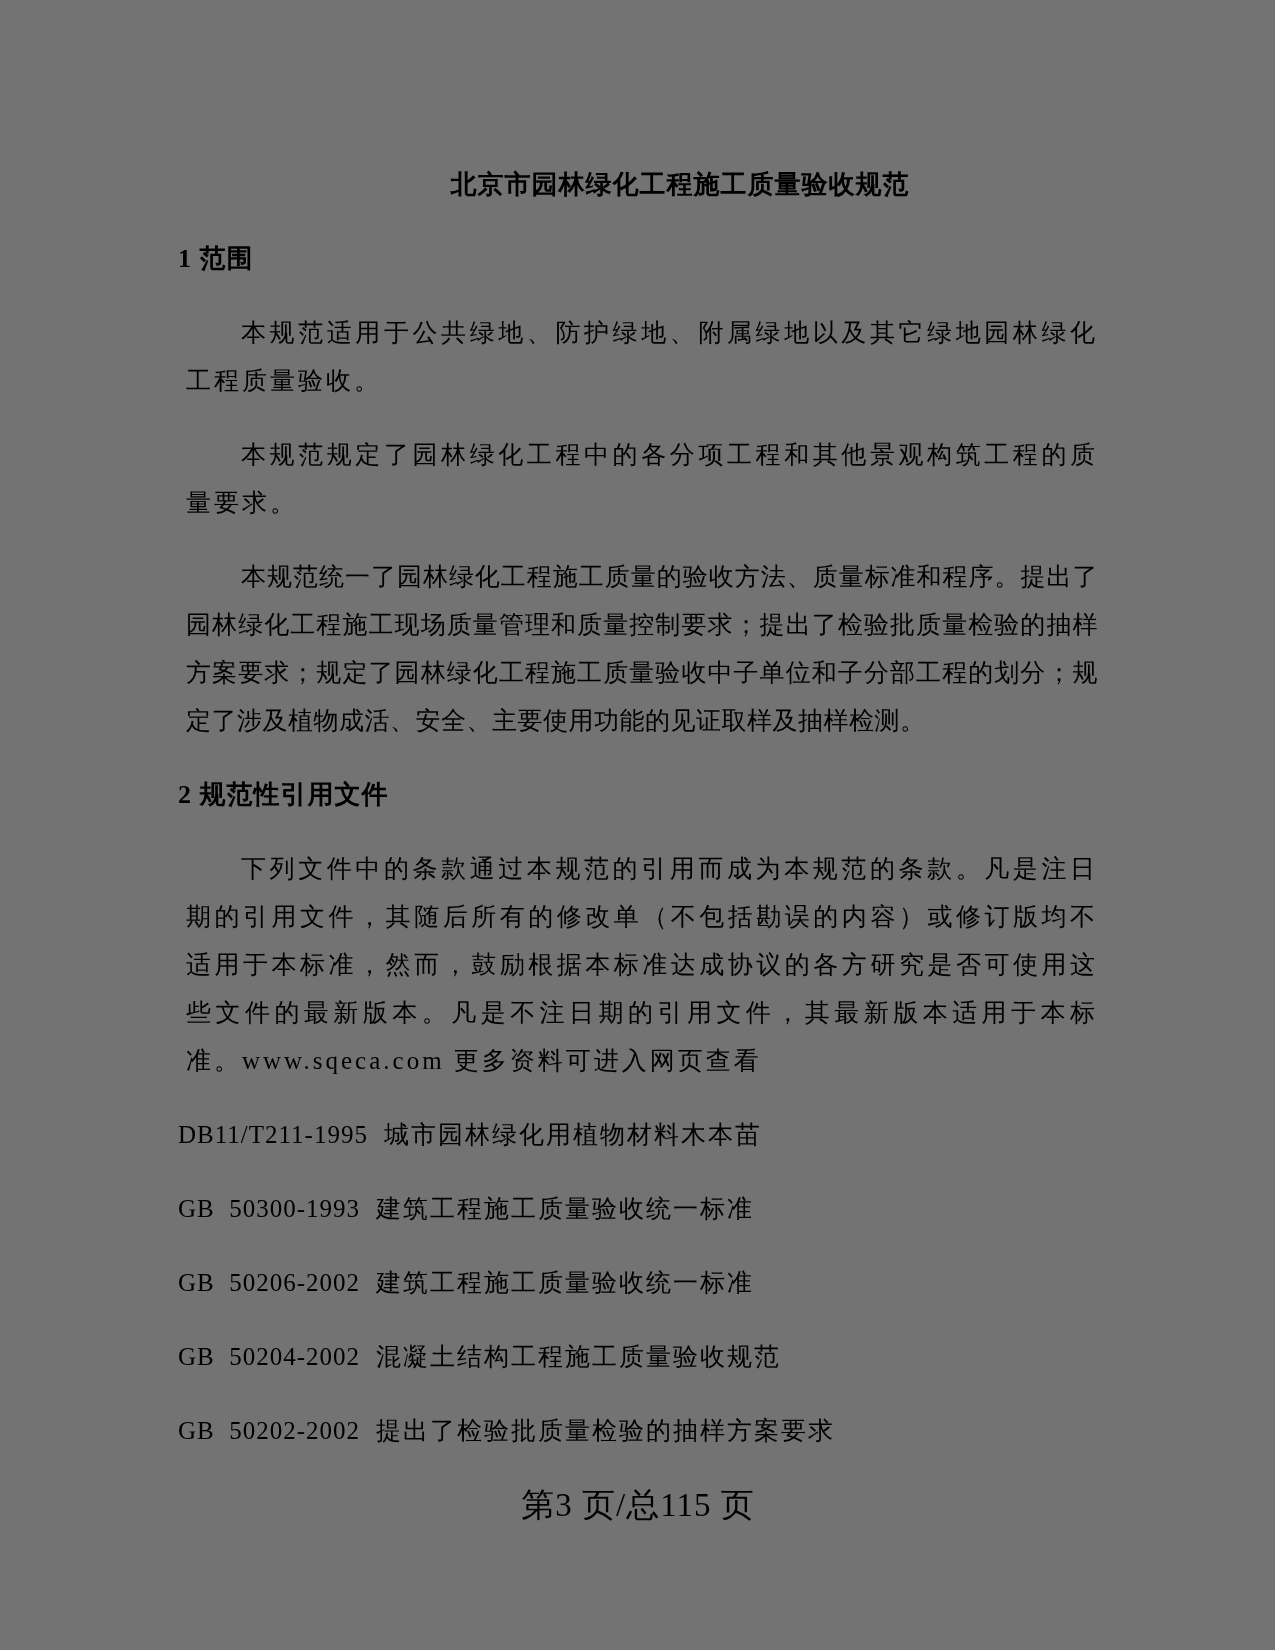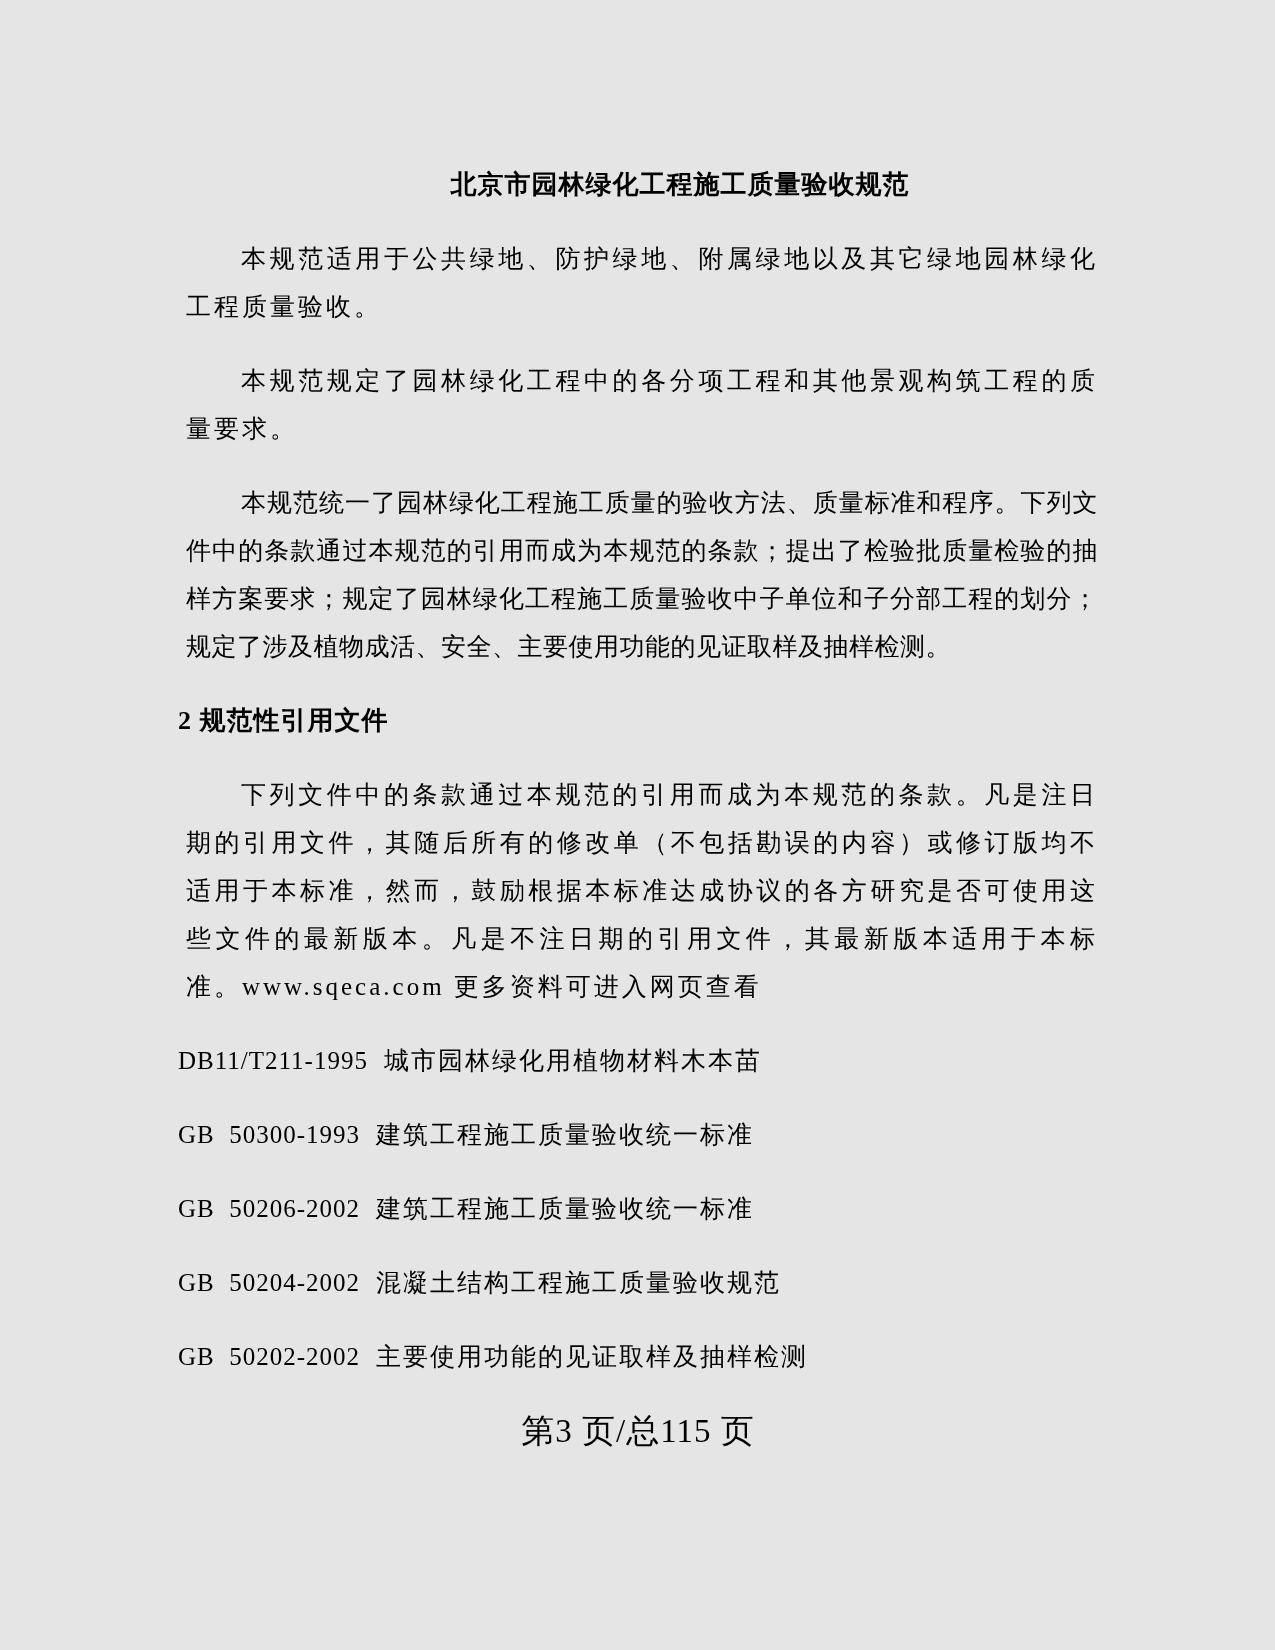--- a/index.html
+++ b/index.html
@@ -4,21 +4,21 @@
 <style>
   html, body {
     margin: 0;
     padding: 0;
     background: #ffffff;
   }
   .page {
     position: relative;
     width: 1275px;
     height: 1650px;
-    background: #e5e5e5;
+    background: #737373;
     color: #000000;
     font-family: "Liberation Serif", "DejaVu Serif", serif;
     box-sizing: border-box;
     padding: 161px 177px 0 178px;
     overflow: hidden;
   }
   .doc-title {
     font-size: 26px;
     font-weight: bold;
     line-height: 48px;
@@ -67,41 +67,42 @@
   }
 </style>
 </head>
 <body>
 
 <div class="page">
 
   <div class="doc-title">北京市园林绿化工程施工质量验收规范</div>
 
   <div>
+    <div class="section-heading">1 范围</div>
     <p class="para">本规范适用于公共绿地、防护绿地、附属绿地以及其它绿地园林绿化工程质量验收。</p>
     <p class="para">本规范规定了园林绿化工程中的各分项工程和其他景观构筑工程的质量要求。</p>
-    <p class="para tight">本规范统一了园林绿化工程施工质量的验收方法、质量标准和程序。下列文件中的条款通过本规范的引用而成为本规范的条款；提出了检验批质量检验的抽样方案要求；规定了园林绿化工程施工质量验收中子单位和子分部工程的划分；规定了涉及植物成活、安全、主要使用功能的见证取样及抽样检测。</p>
+    <p class="para tight">本规范统一了园林绿化工程施工质量的验收方法、质量标准和程序。提出了园林绿化工程施工现场质量管理和质量控制要求；提出了检验批质量检验的抽样方案要求；规定了园林绿化工程施工质量验收中子单位和子分部工程的划分；规定了涉及植物成活、安全、主要使用功能的见证取样及抽样检测。</p>
   </div>
 
   <div>
     <div class="section-heading">2 规范性引用文件</div>
     <p class="para">下列文件中的条款通过本规范的引用而成为本规范的条款。凡是注日期的引用文件，其随后所有的修改单（不包括勘误的内容）或修订版均不适用于本标准，然而，鼓励根据本标准达成协议的各方研究是否可使用这些文件的最新版本。凡是不注日期的引用文件，其最新版本适用于本标准。www.sqeca.com 更多资料可进入网页查看</p>
 
     <div class="ref-row">
       <span class="ref-code">DB11/T211-1995</span><span class="ref-title">城市园林绿化用植物材料木本苗</span>
     </div>
     <div class="ref-row">
       <span class="ref-code">GB  50300-1993</span><span class="ref-title">建筑工程施工质量验收统一标准</span>
     </div>
     <div class="ref-row">
       <span class="ref-code">GB  50206-2002</span><span class="ref-title">建筑工程施工质量验收统一标准</span>
     </div>
     <div class="ref-row">
       <span class="ref-code">GB  50204-2002</span><span class="ref-title">混凝土结构工程施工质量验收规范</span>
     </div>
     <div class="ref-row">
-      <span class="ref-code">GB  50202-2002</span><span class="ref-title">主要使用功能的见证取样及抽样检测</span>
+      <span class="ref-code">GB  50202-2002</span><span class="ref-title">提出了检验批质量检验的抽样方案要求</span>
     </div>
   </div>
 
   <div class="page-footer">第3 页/总115 页</div>
 
 </div>
 
 </body></html>

